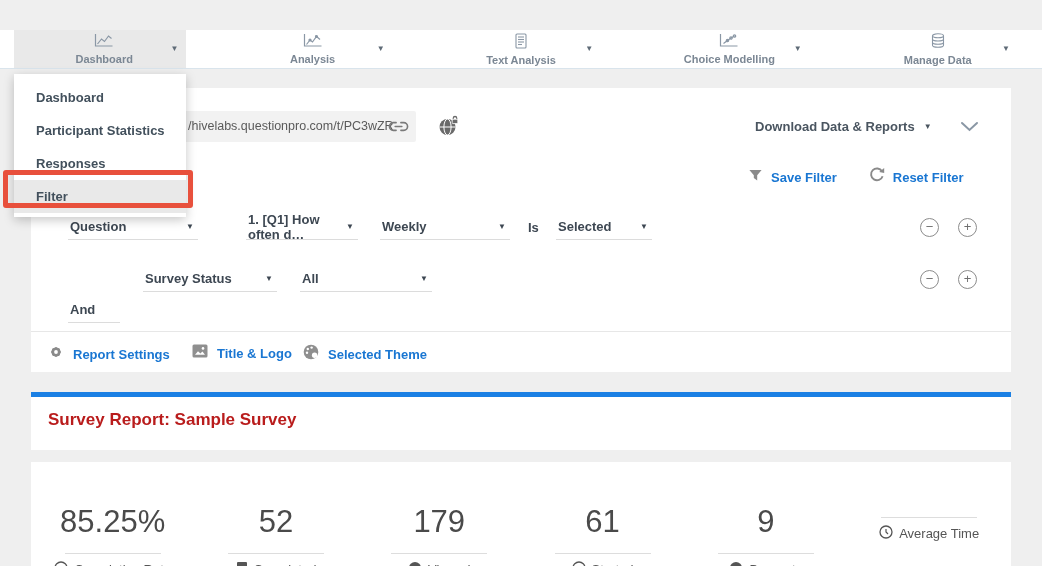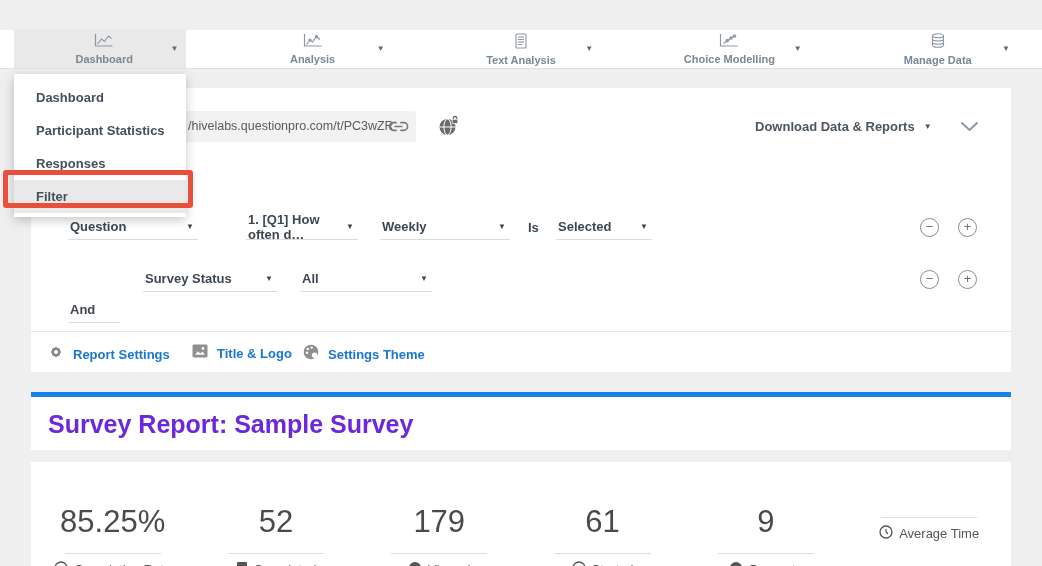--- a/index.html
+++ b/index.html
@@ -62,21 +62,21 @@
 
   .divider { position:absolute; left:31px; top:331px; width:980px; height:1px; background:#e7e7e7; }
 
   
   .report-toolbar-btn { position:absolute; top:344px; display:flex; align-items:center; gap:9px; cursor:pointer; }
   .report-toolbar-btn .rt-label { font-size:13px; font-weight:600; color:#1976d2; }
 
   
   .report-header { position:absolute; left:31px; top:392px; width:980px; height:58px; background:#fff;
                    border-top:5px solid #1b80e4; }
-  .report-title { margin:13px 0 0 17px; font-size:25px; font-weight:700; color:#6d28d9; }
+  .report-title { margin:13px 0 0 17px; font-size:17px; font-weight:700; color:#b91c1c; }
 
   
   .stats-panel { position:absolute; left:31px; top:462px; width:980px; height:150px; background:#fff; display:flex; }
   .stat { width:163.3px; display:flex; flex-direction:column; align-items:center; padding-top:42px; }
   .stat-value { font-size:31px; color:#4a4a4a; }
   .stat-rule { width:96px; height:1px; background:#ddd; margin-top:13px; }
   .stat-label { margin-top:7px; display:flex; align-items:center; gap:6px; font-size:13px; color:#555; }
 </style>
 </head>
 <body>
@@ -182,20 +182,39 @@
   <div class="download-group">
     <span class="dl-label">Download Data &amp; Reports</span>
     <span class="dl-caret">▼</span>
     <span class="expand-chevron">
       <svg width="19" height="11" viewBox="0 0 19 11" fill="none" stroke="#8a97a5" stroke-width="2" stroke-linecap="round">
           <polyline points="2,2 9.5,9 17,2"></polyline>
         </svg>
     </span>
   </div>
 
+  <div class="filter-actions">
+    <span class="filter-btn">
+      <span>
+        <svg width="15" height="15" viewBox="0 0 16 16">
+            <path d="M1.5 2h13L9.8 7.6v5.6L6.2 10.6V7.6z" fill="#8a8a8a"></path>
+          </svg>
+      </span>
+      <span class="fb-label">Save Filter</span>
+    </span>
+    <span class="filter-btn">
+      <span>
+        <svg width="16" height="16" viewBox="0 0 16 16">
+            <path d="M13.6 9.2A5.9 5.9 0 1113 4.2" fill="none" stroke="#8a8a8a" stroke-width="1.9"></path>
+            <polygon points="15.2,1 15.2,6 10.2,5 " fill="#8a8a8a"></polygon>
+          </svg>
+      </span>
+      <span class="fb-label">Reset Filter</span>
+    </span>
+  </div>
 
   <div class="ud" style="left:68px; top:214px; width:130px;">
     <span>Question</span>
     <span class="ud-caret">▼</span>
   </div>
   <div class="ud" style="left:246px; top:214px; width:112px;">
     <span>1. [Q1] How often d…</span>
     <span class="ud-caret">▼</span>
   </div>
   <div class="ud" style="left:380px; top:214px; width:130px;">
@@ -252,21 +271,21 @@
   <span class="report-toolbar-btn" style="left:303px;">
     <span>
       <svg width="16" height="16" viewBox="0 0 16 16">
           <circle cx="8" cy="8" r="7.3" fill="#8f8f8f"></circle>
           <circle cx="11.6" cy="11.2" r="2.7" fill="#fff"></circle>
           <circle cx="4.8" cy="5" r="1.2" fill="#fff"></circle>
           <circle cx="8.6" cy="3.6" r="1.2" fill="#fff"></circle>
           <circle cx="4" cy="8.8" r="1.2" fill="#fff"></circle>
         </svg>
     </span>
-    <span class="rt-label">Settings Theme</span>
+    <span class="rt-label">Selected Theme</span>
   </span>
 
   <div class="dropdown">
     <div class="menu-item">Dashboard</div>
     <div class="menu-item">Participant Statistics</div>
     <div class="menu-item">Responses</div>
     <div class="menu-item highlight">Filter</div>
   </div>
   <div class="red-box"></div>
 

